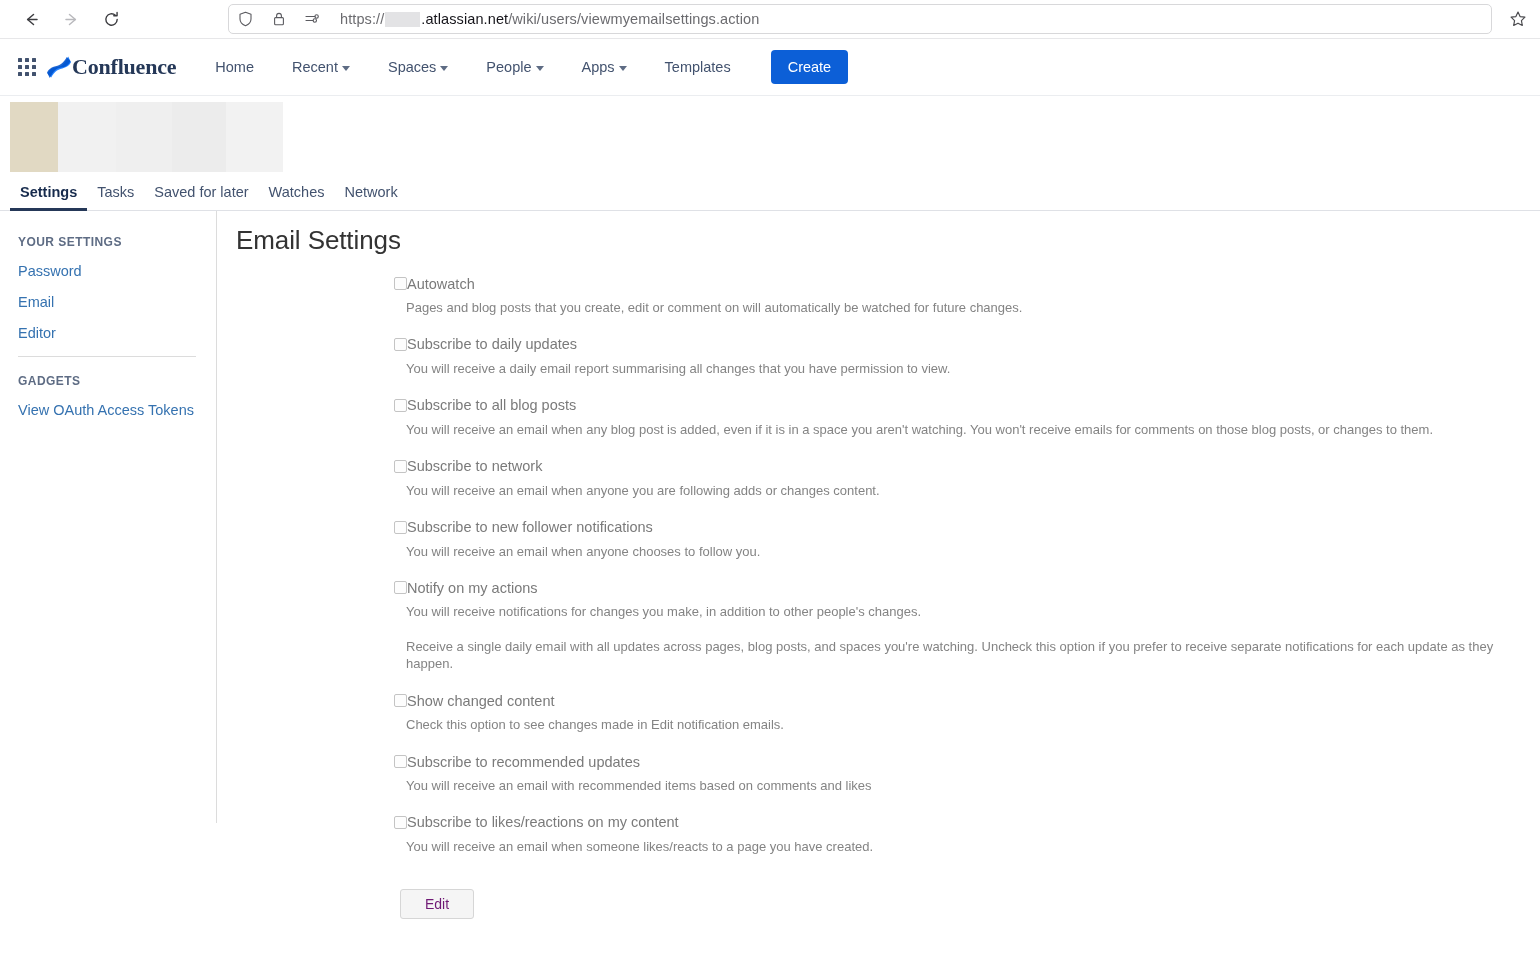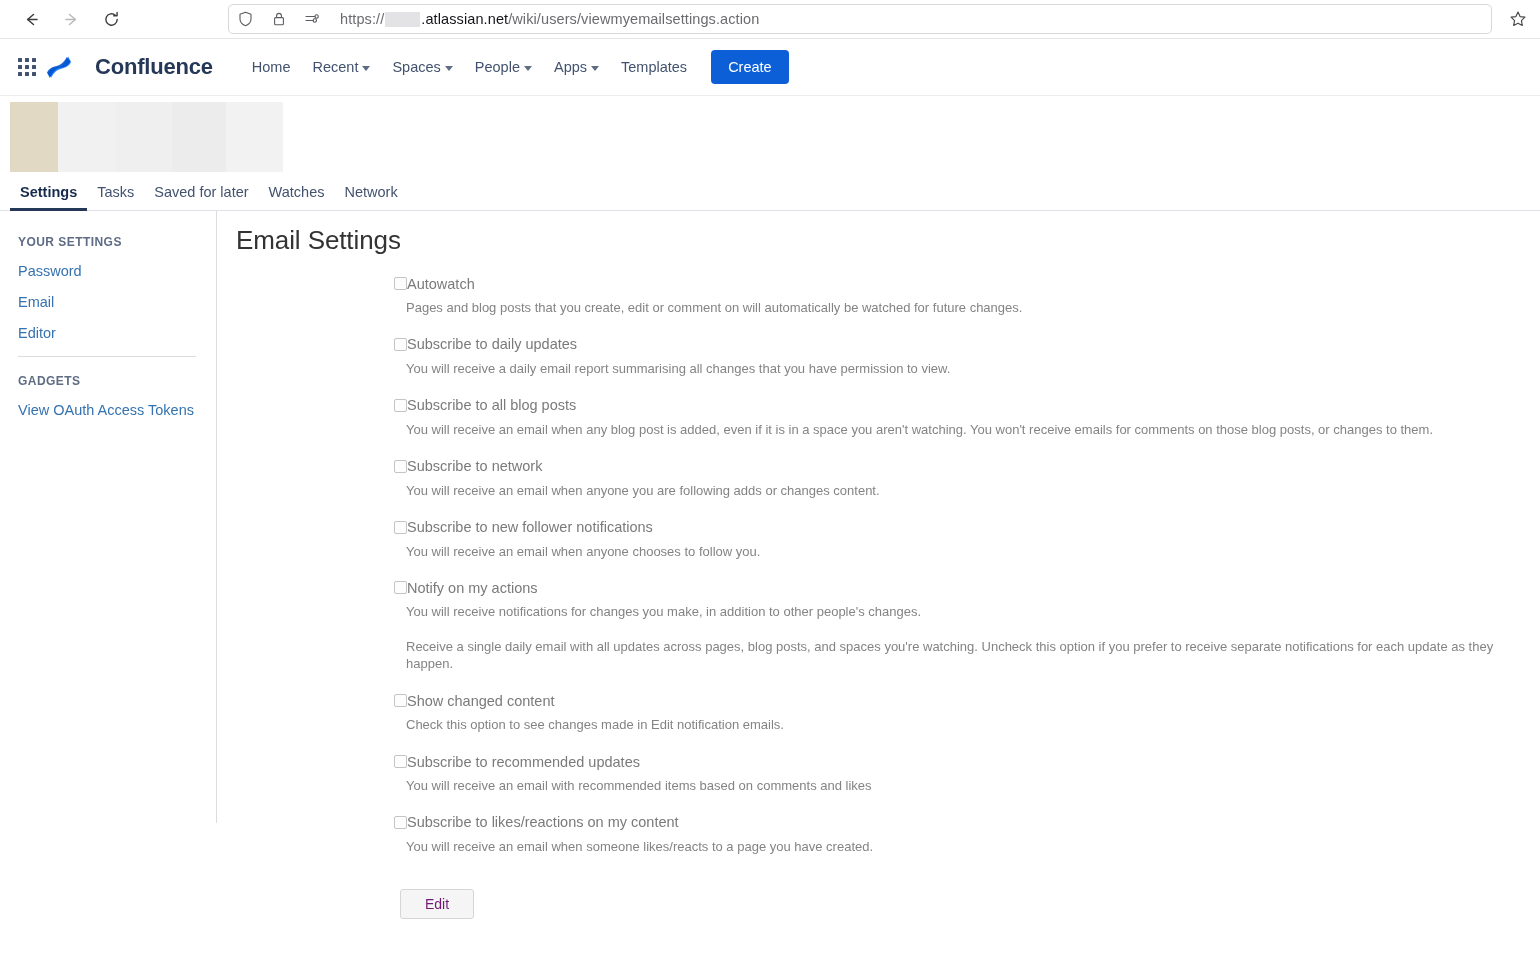--- a/index.html
+++ b/index.html
@@ -81,29 +81,29 @@
     width: 26px; height: 26px;
     display: grid;
     grid-template-columns: repeat(3, 4px);
     grid-template-rows: repeat(3, 4px);
     gap: 3px;
     align-content: center;
     justify-content: center;
     margin-right: 6px;
   }
   .app-grid i { background: #42526e; border-radius: .5px; display: block; width: 4px; height: 4px; }
-  .logo-wrap { display: flex; align-items: center; gap: 23px; margin-right: 28px; }
+  .logo-wrap { display: flex; align-items: center; gap: 0; margin-right: 28px; font-family: Liberation Serif, serif; }
   .logo-mark { width: 26px; height: 24px; display:block; }
   .logo-text {
     font-size: 22px;
     color: #253858;
     font-weight: 600;
     letter-spacing: -.2px;
   }
-  .cnav-items { display: flex; align-items: center; gap: 0; }
+  .cnav-items { display: flex; align-items: center; gap: 16px; }
   .cnav-item {
     display: flex; align-items: center; gap: 4px;
     font-size: 14.5px;
     color: #42526e;
     padding: 8px 11px;
     border-radius: 3px;
     cursor: pointer;
     white-space: nowrap;
   }
   .caret {

